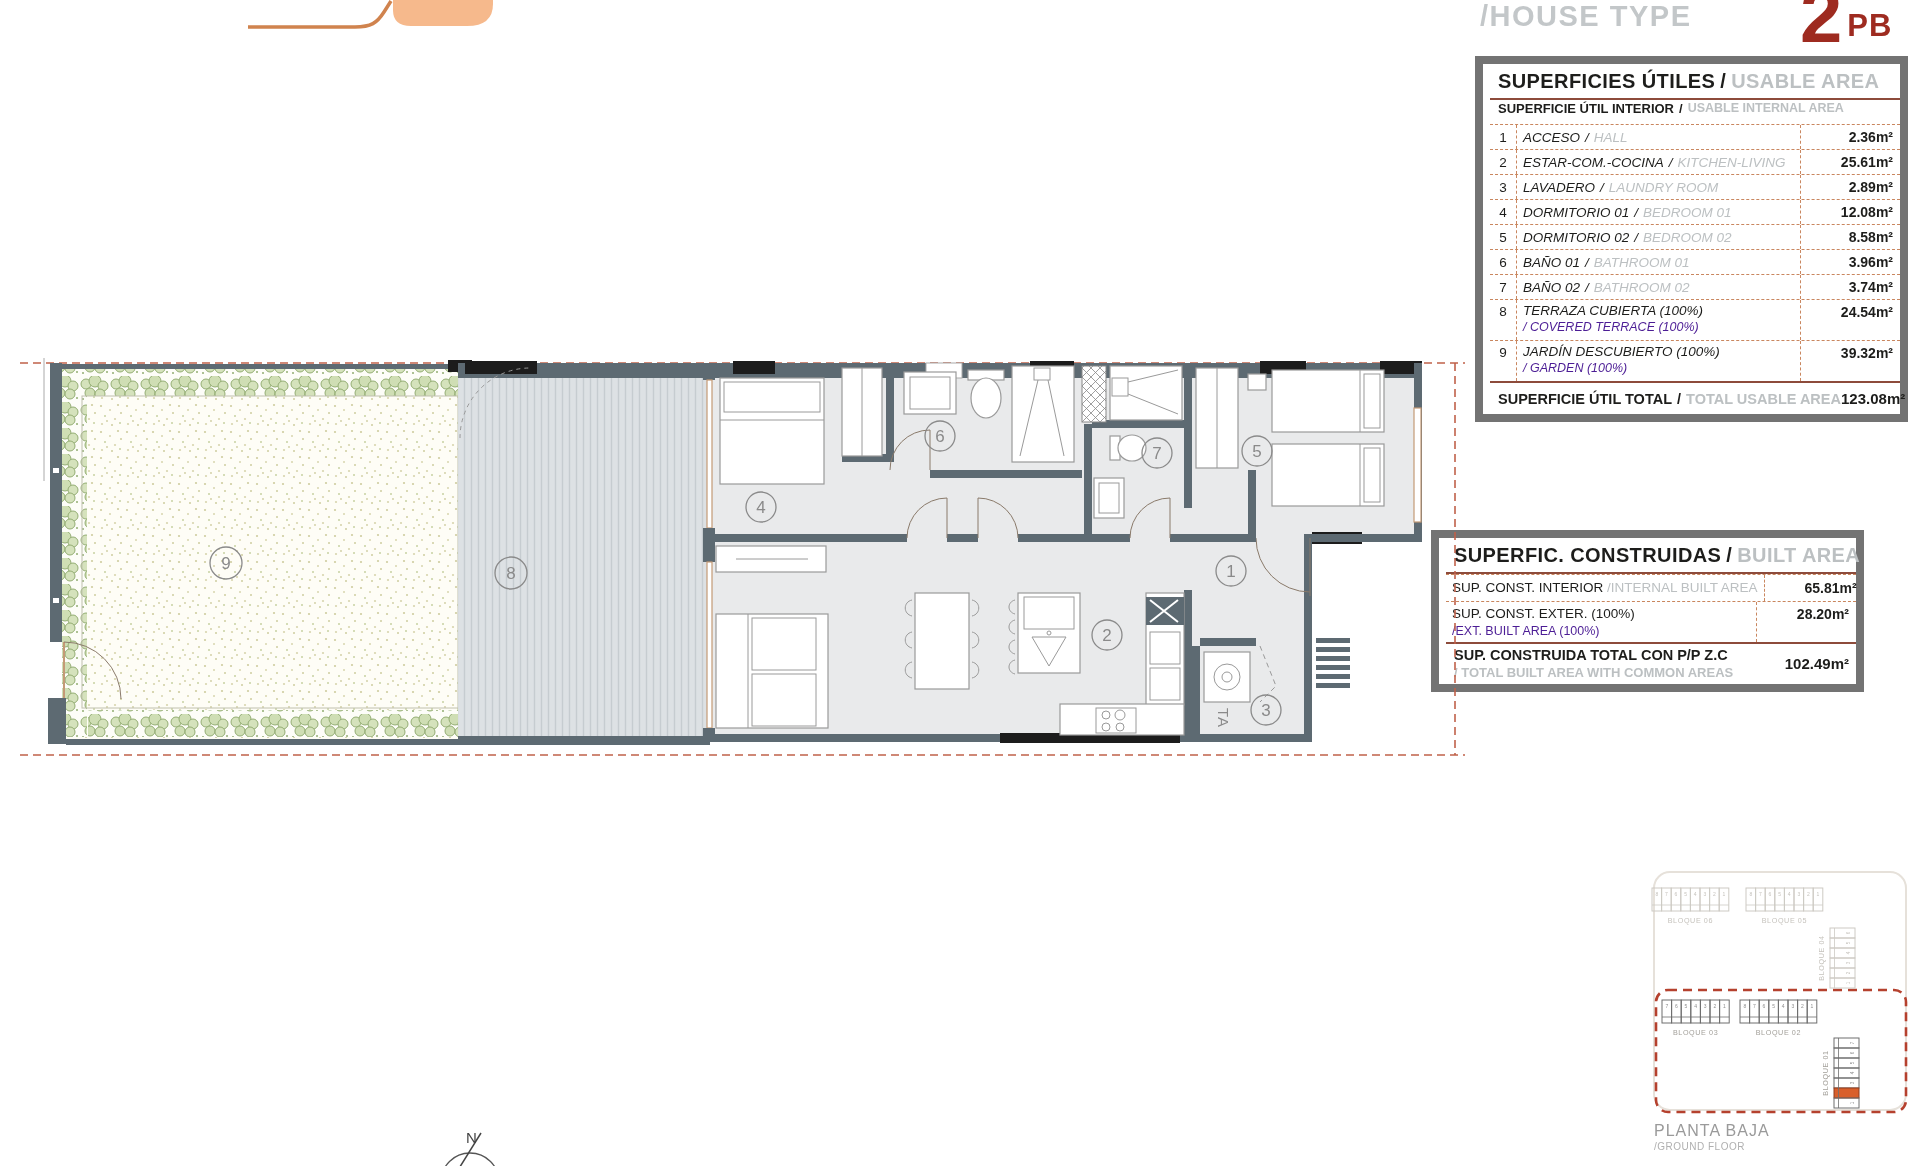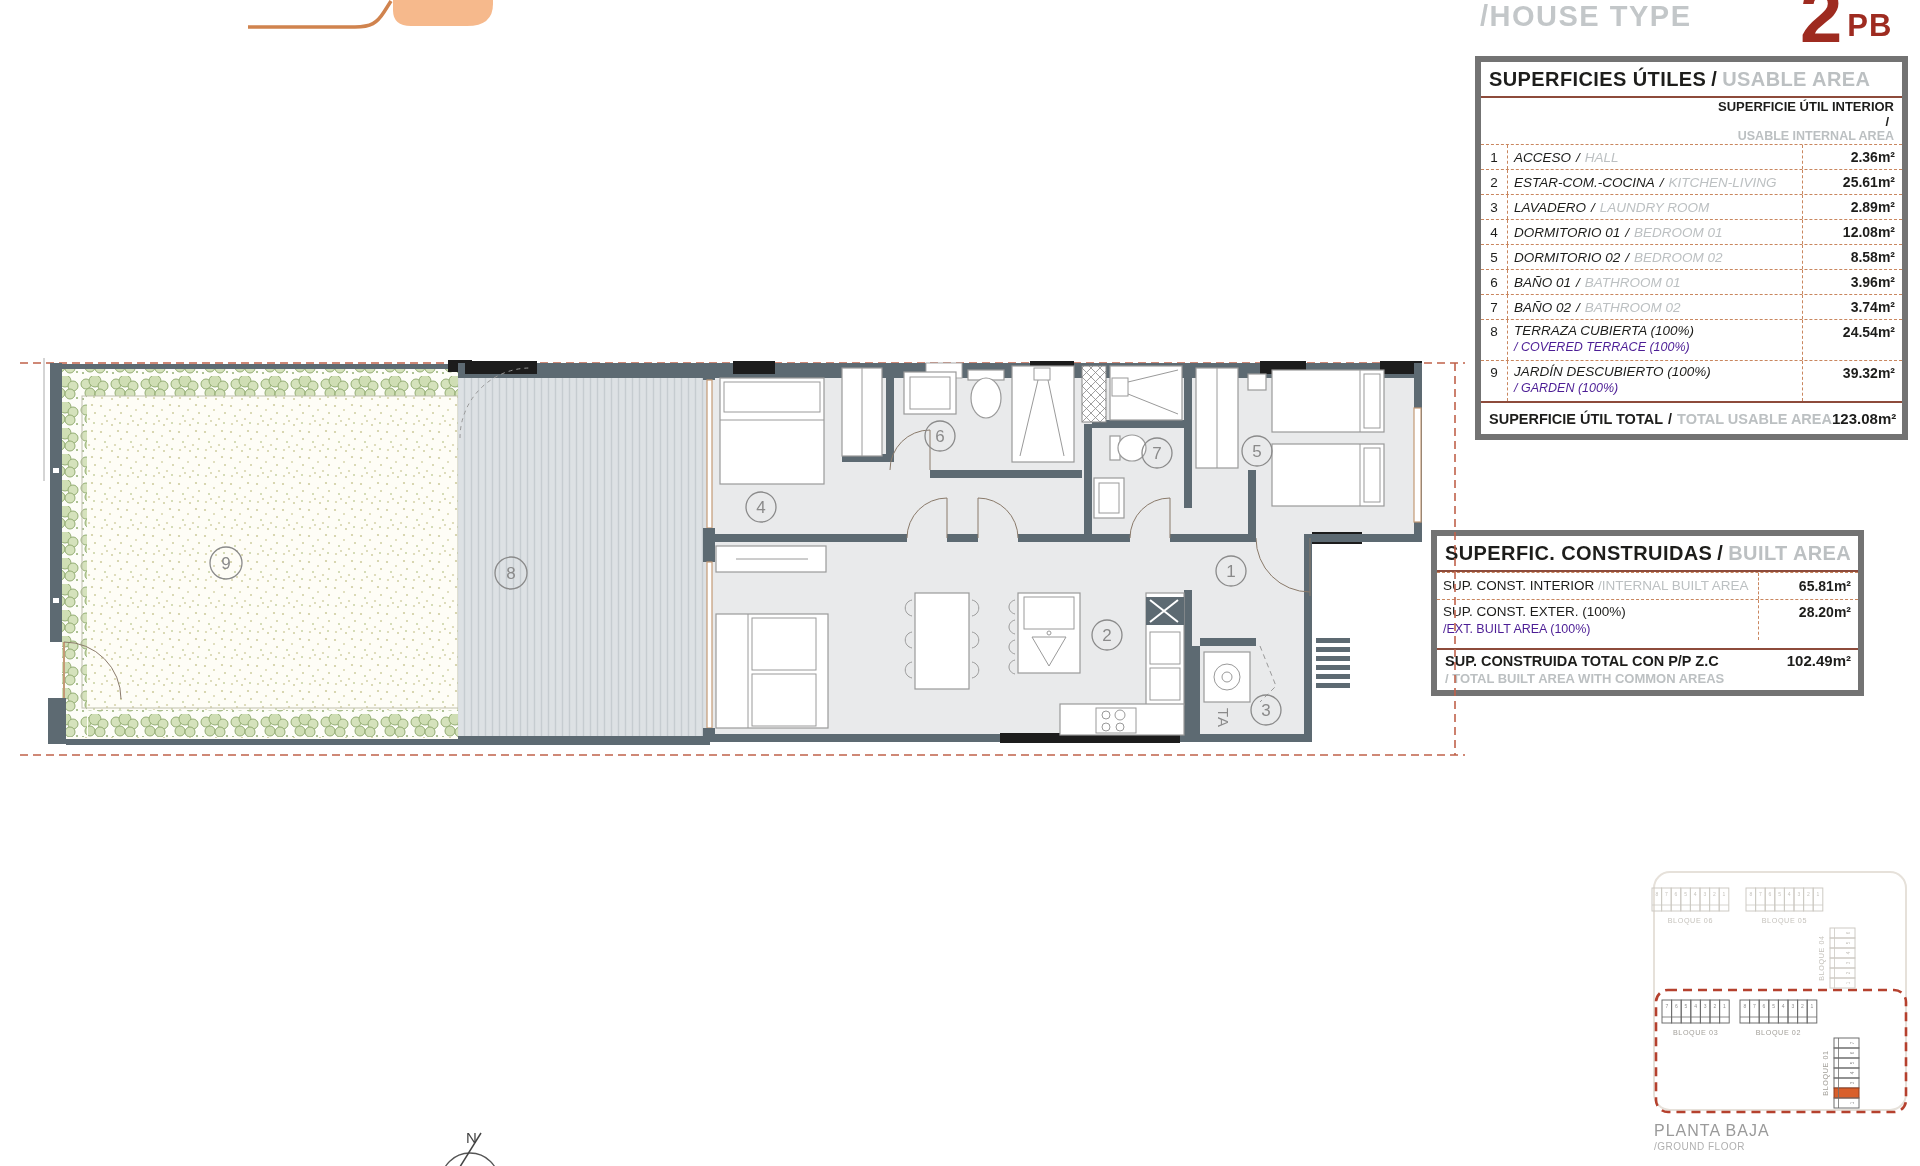--- a/index.html
+++ b/index.html
@@ -7,46 +7,46 @@
        font-family:"Liberation Sans", sans-serif;}
   .abs{position:absolute;}
 
   
   #house-type{left:1480px;top:0px;font-size:29px;font-weight:bold;color:#c3c7c9;letter-spacing:1.5px;}
   #unit-badge{left:1800px;top:-20px;display:flex;align-items:flex-start;color:#9e2b20;}
   #unit-badge .big{font-size:76px;font-weight:bold;line-height:0.95;}
   #unit-badge .suf{font-size:31px;font-weight:bold;margin-left:5px;margin-top:28px;letter-spacing:1px;}
 
   
-  .panel{position:absolute;width:433px;background:#fff;border:6px solid #737373;box-sizing:border-box;color:#1d1d1b;}
+  .panel{position:absolute;width:433px;background:#fff;border:8px solid #737373;box-sizing:border-box;color:#1d1d1b;padding-left:7px;}
   #usable-panel{left:1475px;top:56px;}
   #built-panel{left:1431px;top:530px;}
   .t-header{min-height:30px;display:flex;align-items:center;padding:2px 8px;font-weight:bold;font-size:20px;
             border-bottom:2px solid #8d4b3b;letter-spacing:.4px;white-space:nowrap;}
-  .t-sub{min-height:22px;display:flex;align-items:flex-end;padding:1px 8px;font-weight:bold;font-size:13px;white-space:nowrap;flex-direction:column;}
+  .t-sub{min-height:22px;display:flex;align-items:flex-start;padding:1px 8px;font-weight:bold;font-size:13px;white-space:nowrap;}
   .en{color:#bcc0c2;}
   .sep{margin:0 5px;color:#1d1d1b;}
   .t-row{display:flex;border-top:1px dashed #c9865e;min-height:24px;font-size:13.5px;align-items:stretch;}
   .c-num{width:26px;display:flex;align-items:center;justify-content:center;border-right:1px dashed #c9865e;flex:none;}
   .c-name{flex:1;display:flex;align-items:center;padding:2px 6px;white-space:nowrap;overflow:hidden;font-style:italic;}
   .c-name.block{display:block;padding:3px 6px;line-height:1.25;}
   .c-val{width:92px;flex:none;border-left:1px dashed #c9865e;display:flex;align-items:center;
          justify-content:flex-end;padding-right:7px;font-weight:bold;font-size:14px;}
   .t-row.tall{min-height:40px;}
   .t-row.tall .c-num{align-items:flex-start;padding-top:4px;}
   .t-row.tall .c-val{align-items:flex-start;padding-top:4px;}
   .en2{color:#4c1d95;font-size:12.5px;}
   .t-total{display:flex;border-top:2px solid #8d4b3b;min-height:27px;align-items:center;
            padding:2px 7px 2px 8px;font-weight:bold;font-size:14.5px;white-space:nowrap;}
   .t-total .val{margin-left:auto;font-size:15px;}
   .b-row{display:flex;border-top:1px dashed #c9865e;min-height:26px;align-items:stretch;font-size:13.5px;}
   .b-row:first-of-type{border-top:none;}
   .b-name{flex:1;padding:3px 6px;line-height:1.3;display:flex;flex-direction:column;justify-content:center;}
   .b-name .row-inline{white-space:nowrap;}
-  .t-total.two{align-items:flex-start;margin-top:8px;}
+  .t-total.two{align-items:center;}
   .t-total .lines{line-height:1.3;}
   .t-total .lines .en{display:block;font-size:13px;}
 
   
   .w{fill:#5d6a72;}
   .blk{fill:#1c1c1c;}
   .fw{fill:#ffffff;stroke:#9a9a9a;stroke-width:1.2;}
   .fl{stroke:#9a9a9a;fill:none;stroke-width:1;}
   .tan{fill:#ffffff;stroke:#c49a76;stroke-width:1.2;}
   .arc{stroke:#8a7a6a;fill:none;stroke-width:1;}

